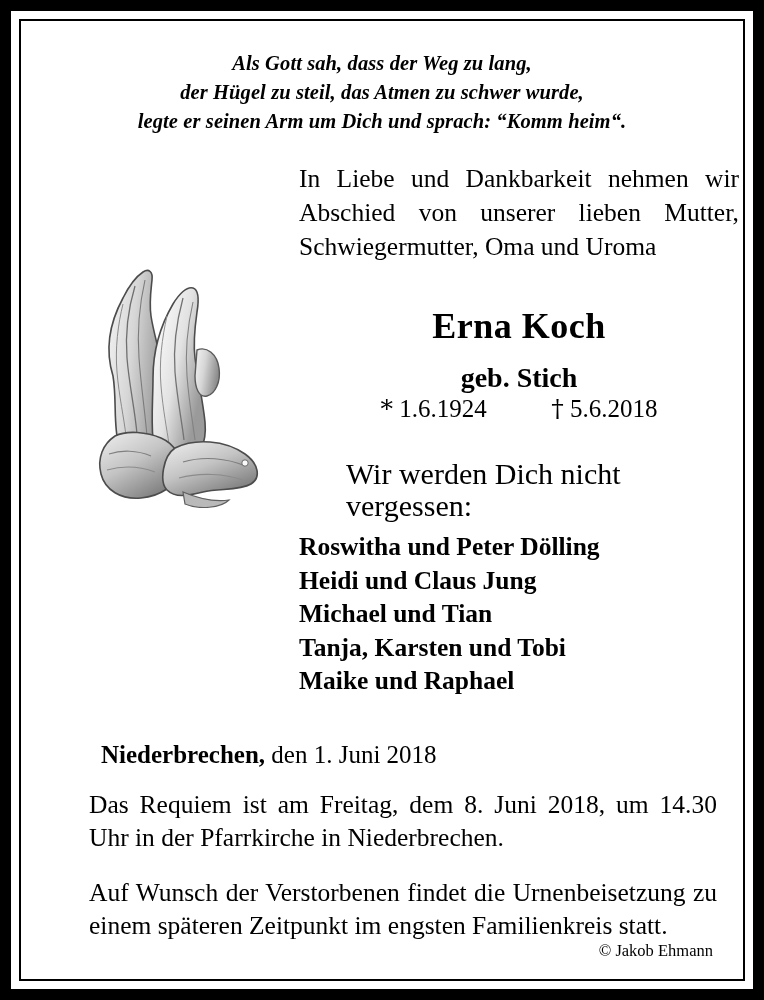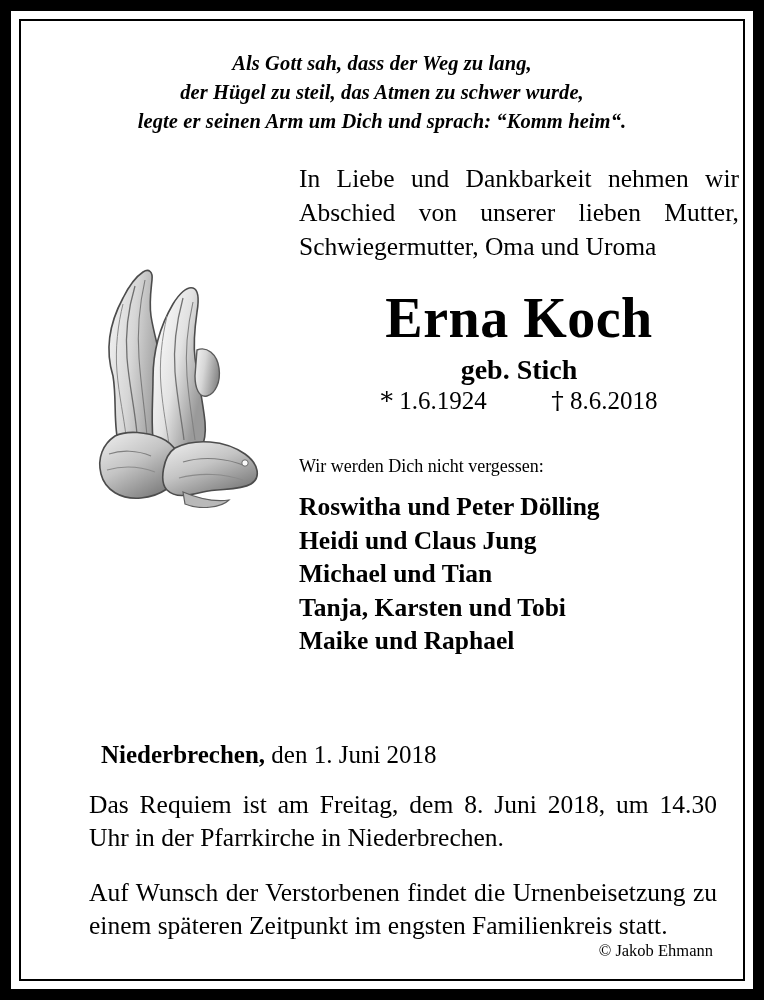--- a/index.html
+++ b/index.html
@@ -82,47 +82,48 @@
     font-size: 25.5px;
     line-height: 34px;
     text-align: justify;
     text-align-last: left;
     margin: 0;
   }
 
   .name {
     text-align: center;
     font-weight: bold;
-    font-size: 56px;
+    font-size: 36px;
     line-height: 60px;
     letter-spacing: 0.5px;
-    margin-top: 24px;
+    margin-top: 32px;
     white-space: nowrap;
   }
   .maiden {
     text-align: center;
     font-weight: bold;
     font-size: 28px;
     line-height: 28px;
     margin-top: 8px;
   }
   .dates {
     text-align: center;
     font-size: 25px;
     line-height: 30px;
     margin-top: 2px;
     white-space: nowrap;
   }
   .dates .gap { display: inline-block; width: 52px; }
   .sym { font-family: "DejaVu Serif", serif; }
 
   .remember {
-    font-size: 18px;
+    font-size: 30px;
     line-height: 32px;
     margin-top: 34px;
+    margin-left: 47px;
   }
   .survivors {
     margin-top: 8px;
     font-weight: bold;
     font-size: 25.5px;
     line-height: 33.5px;
   }
   .survivors div { white-space: nowrap; }
 
   
@@ -234,21 +235,21 @@
 
         <div class="name">Erna Koch</div>
 
         <div class="maiden">geb. Stich</div>
 
         <div class="dates">
           <span class="sym">*</span>
           <span>1.6.1924</span>
           <span class="gap"></span>
           <span class="sym">†</span>
-          <span>8.6.2018</span>
+          <span>5.6.2018</span>
         </div>
 
         <div class="remember">Wir werden Dich nicht vergessen:</div>
 
         <div class="survivors">
           <div>Roswitha und Peter Dölling</div>
           <div>Heidi und Claus Jung</div>
           <div>Michael und Tian</div>
           <div>Tanja, Karsten und Tobi</div>
           <div>Maike und Raphael</div>

